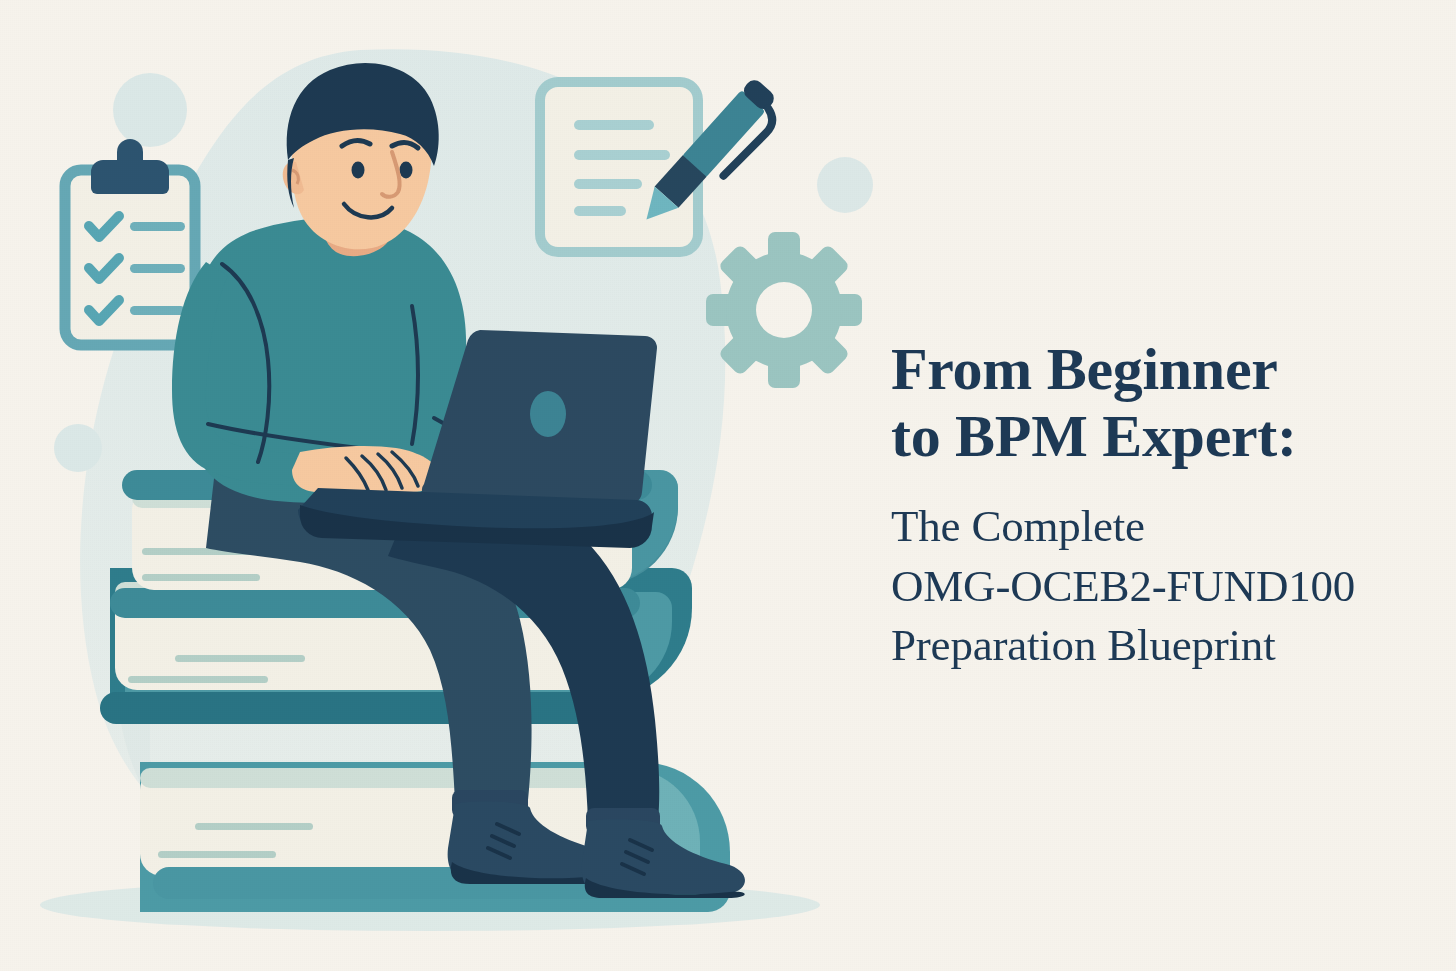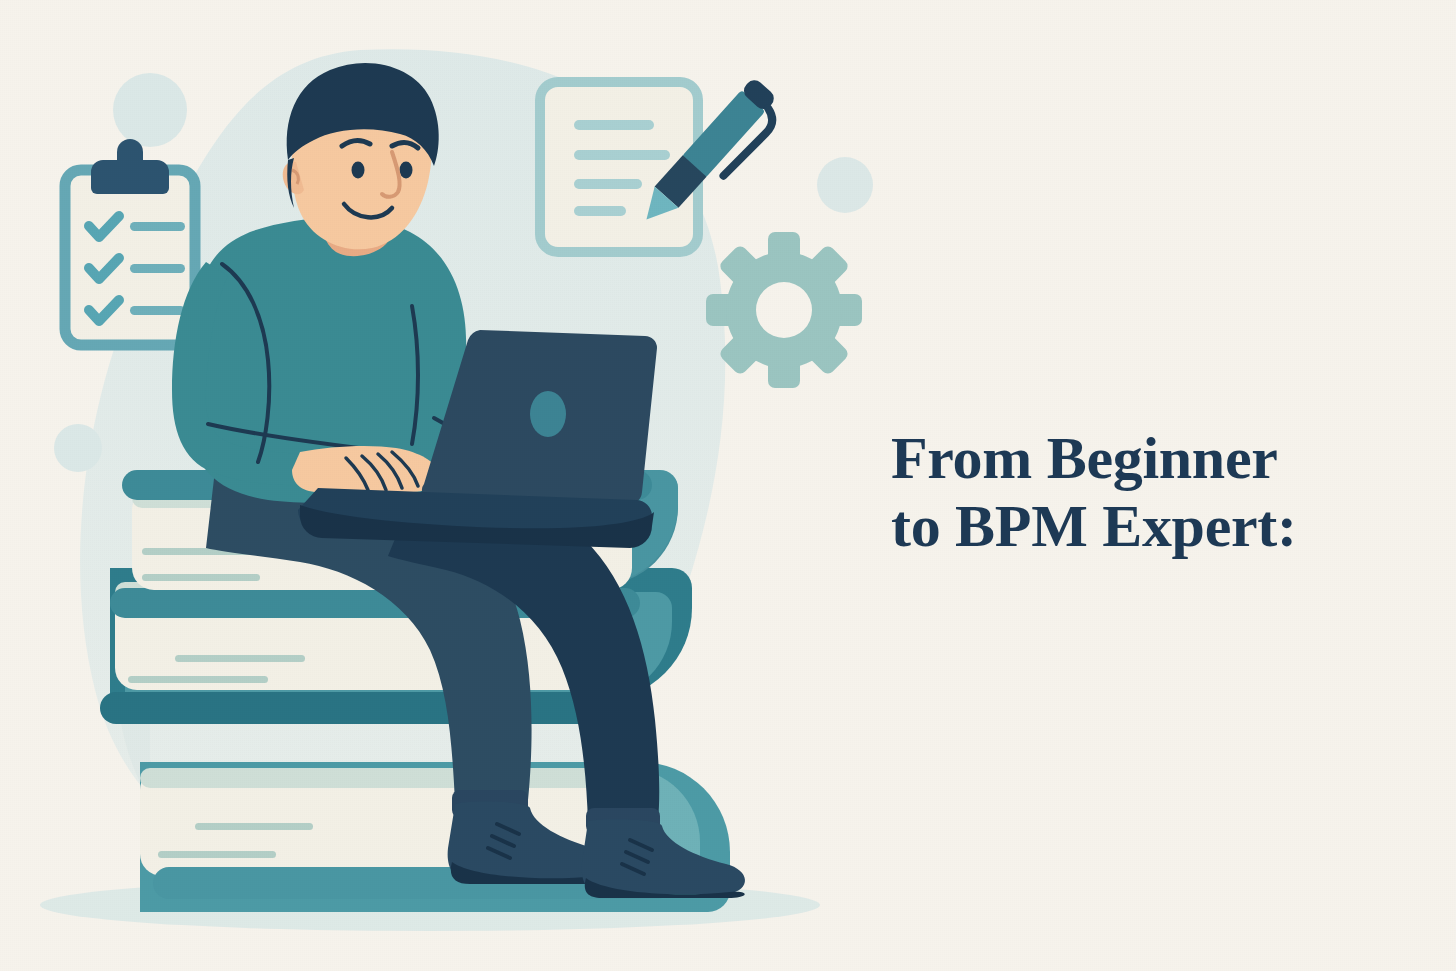--- a/index.html
+++ b/index.html
@@ -324,16 +324,19 @@
         <path d="M300 505 C 340 520, 470 530, 560 528 C 610 527, 646 520, 654 512
                  L 652 526 a22 22 0 0 1 -22 22 L 322 538 a22 22 0 0 1 -22 -22 Z" fill="#1a3349"></path>
       </g>
 
     </svg>
   </div>
 
   <div id="text-panel">
     <h1 class="headline">From Beginner
 to BPM Expert:</h1>
+    <h2 class="subhead">The Complete
+OMG-OCEB2-FUND100
+Preparation Blueprint</h2>
   </div>
 
   <div id="grain"></div>
 </div>
 
 </body></html>

